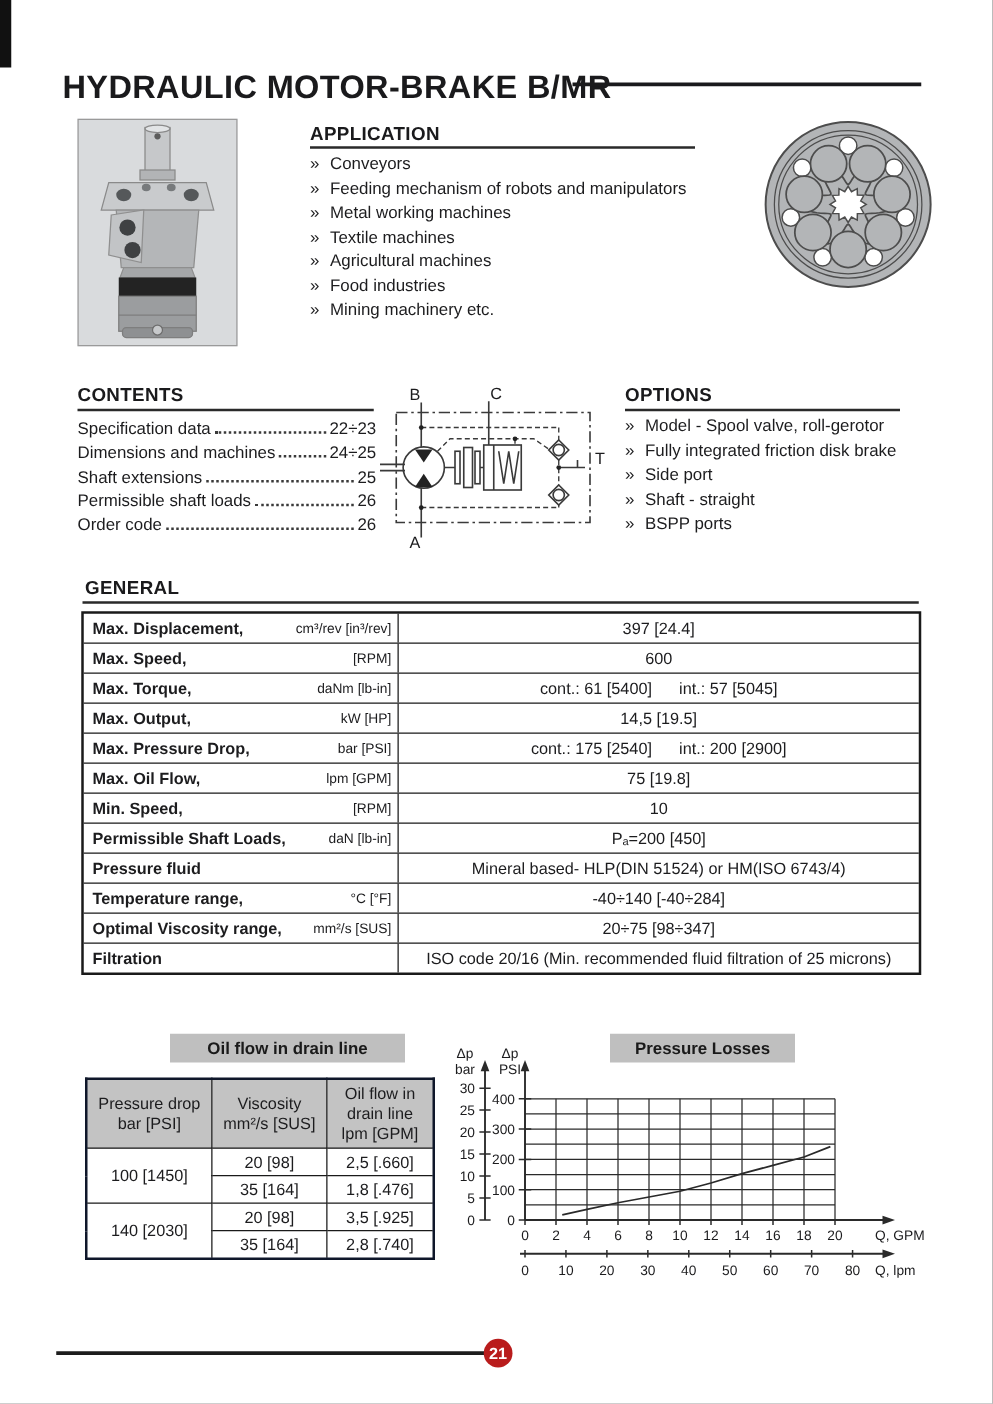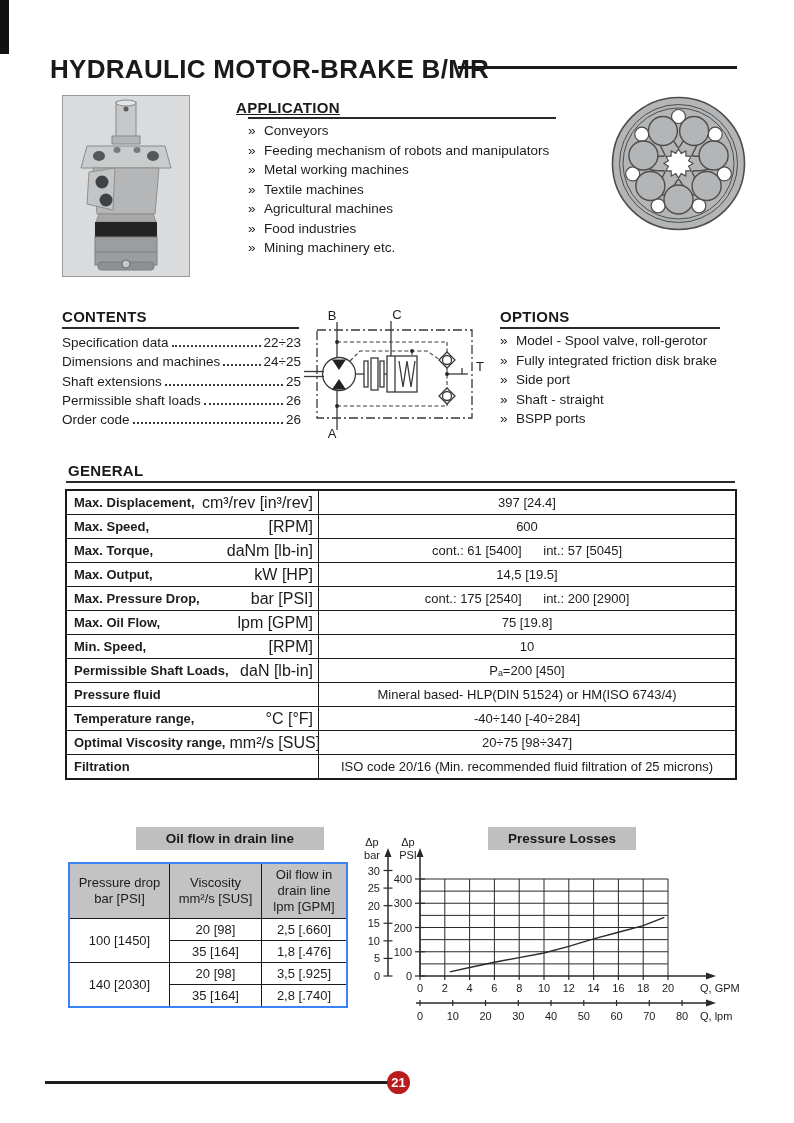--- a/index.html
+++ b/index.html
@@ -23,29 +23,29 @@
   .toc{left:62px;top:333px;width:239px;}
   .toc-row{display:flex;align-items:baseline;font-size:13.5px;line-height:19.3px;}
   .toc-dots{flex:1;border-bottom:2px dotted #3a3a3a;margin:0 3px 3px 3px;min-width:8px;}
 
   .g-table{left:65px;top:489px;width:668px;border:2px solid #1a1a1a;}
   .g-row{display:flex;align-items:stretch;border-top:1.5px solid #1a1a1a;height:23px;}
   .g-row:first-child{border-top:none;}
   .g-left{width:239px;flex:0 0 239px;display:flex;justify-content:space-between;align-items:center;
           padding:0 5px 0 7px;border-right:1.5px solid #1a1a1a;}
   .g-label{font-size:13px;font-weight:bold;white-space:nowrap;text-align:right;}
-  .g-unit{font-size:16px;white-space:nowrap;margin-left:4px;}
+  .g-unit{font-size:11px;white-space:nowrap;margin-left:4px;}
   .g-value{flex:1;display:flex;align-items:center;justify-content:center;font-size:13px;white-space:pre-wrap;text-align:center;}
 
   .box-title{background:#bfbfbf;color:#1a1a1a;font-weight:bold;font-size:13.5px;text-align:center;height:23px;line-height:23px;}
 
   .drain-table{left:68px;top:862px;border-collapse:collapse;table-layout:fixed;}
   .drain-table td,.drain-table th{border:1.5px solid #1a1a1a;font-size:13px;font-weight:normal;
        text-align:center;vertical-align:middle;padding:0 2px;}
-  .drain-table{border:2px solid #3b82f6;}
+  .drain-table{border:2px solid #0f172a;}
   .drain-table th{background:#c3c3c3;white-space:pre-line;height:54px;line-height:16px;}
   .drain-table td{height:21px;background:#fff;}
   .col-p{width:95px;} .col-v{width:87px;} .col-f{width:80px;}
 
   .chart-wrap{left:360px;top:818px;width:430px;height:215px;}
   .chart-title{left:488px;top:827px;width:148px;}
   .drain-title{left:136px;top:827px;width:188px;}
 
   .footer-line{left:45px;top:1081px;width:343px;height:2.5px;background:#1d1d1d;}
   .page-badge{left:387px;top:1071px;width:23px;height:23px;border-radius:50%;background:#b91c1c;
@@ -81,21 +81,21 @@
       <circle cx="43" cy="104" r="6.5" fill="#3f4143"></circle>
       <polygon points="36,118 90,118 93,126 33,126" fill="#a5a7a9" stroke="#8f8f8f"></polygon>
       <rect x="32" y="126" width="62" height="15" fill="#232323"></rect>
       <rect x="32" y="141" width="62" height="28" fill="#9b9d9f" stroke="#7e7e7e"></rect>
       <line x1="32" y1="156" x2="94" y2="156" stroke="#7e7e7e"></line>
       <rect x="35" y="166" width="56" height="8" rx="3" fill="#8e9092" stroke="#7e7e7e"></rect>
       <circle cx="63" cy="168" r="4" fill="#c7c9cb" stroke="#6d6d6d"></circle>
     </svg>
   </div>
 
-  <div class="abs sec-head" style="left:236px;top:99px;text-decoration:underline;">APPLICATION</div>
+  <div class="abs sec-head" style="left:248px;top:99px;">APPLICATION</div>
   <div class="abs sec-rule" style="left:248px;top:117px;width:308px;"></div>
   <div class="abs app-list">
     <div class="b-item">
         <span class="bullet">»</span>
         <span>Conveyors</span>
       </div>
     <div class="b-item">
         <span class="bullet">»</span>
         <span>Feeding mechanism of robots and manipulators</span>
       </div>

